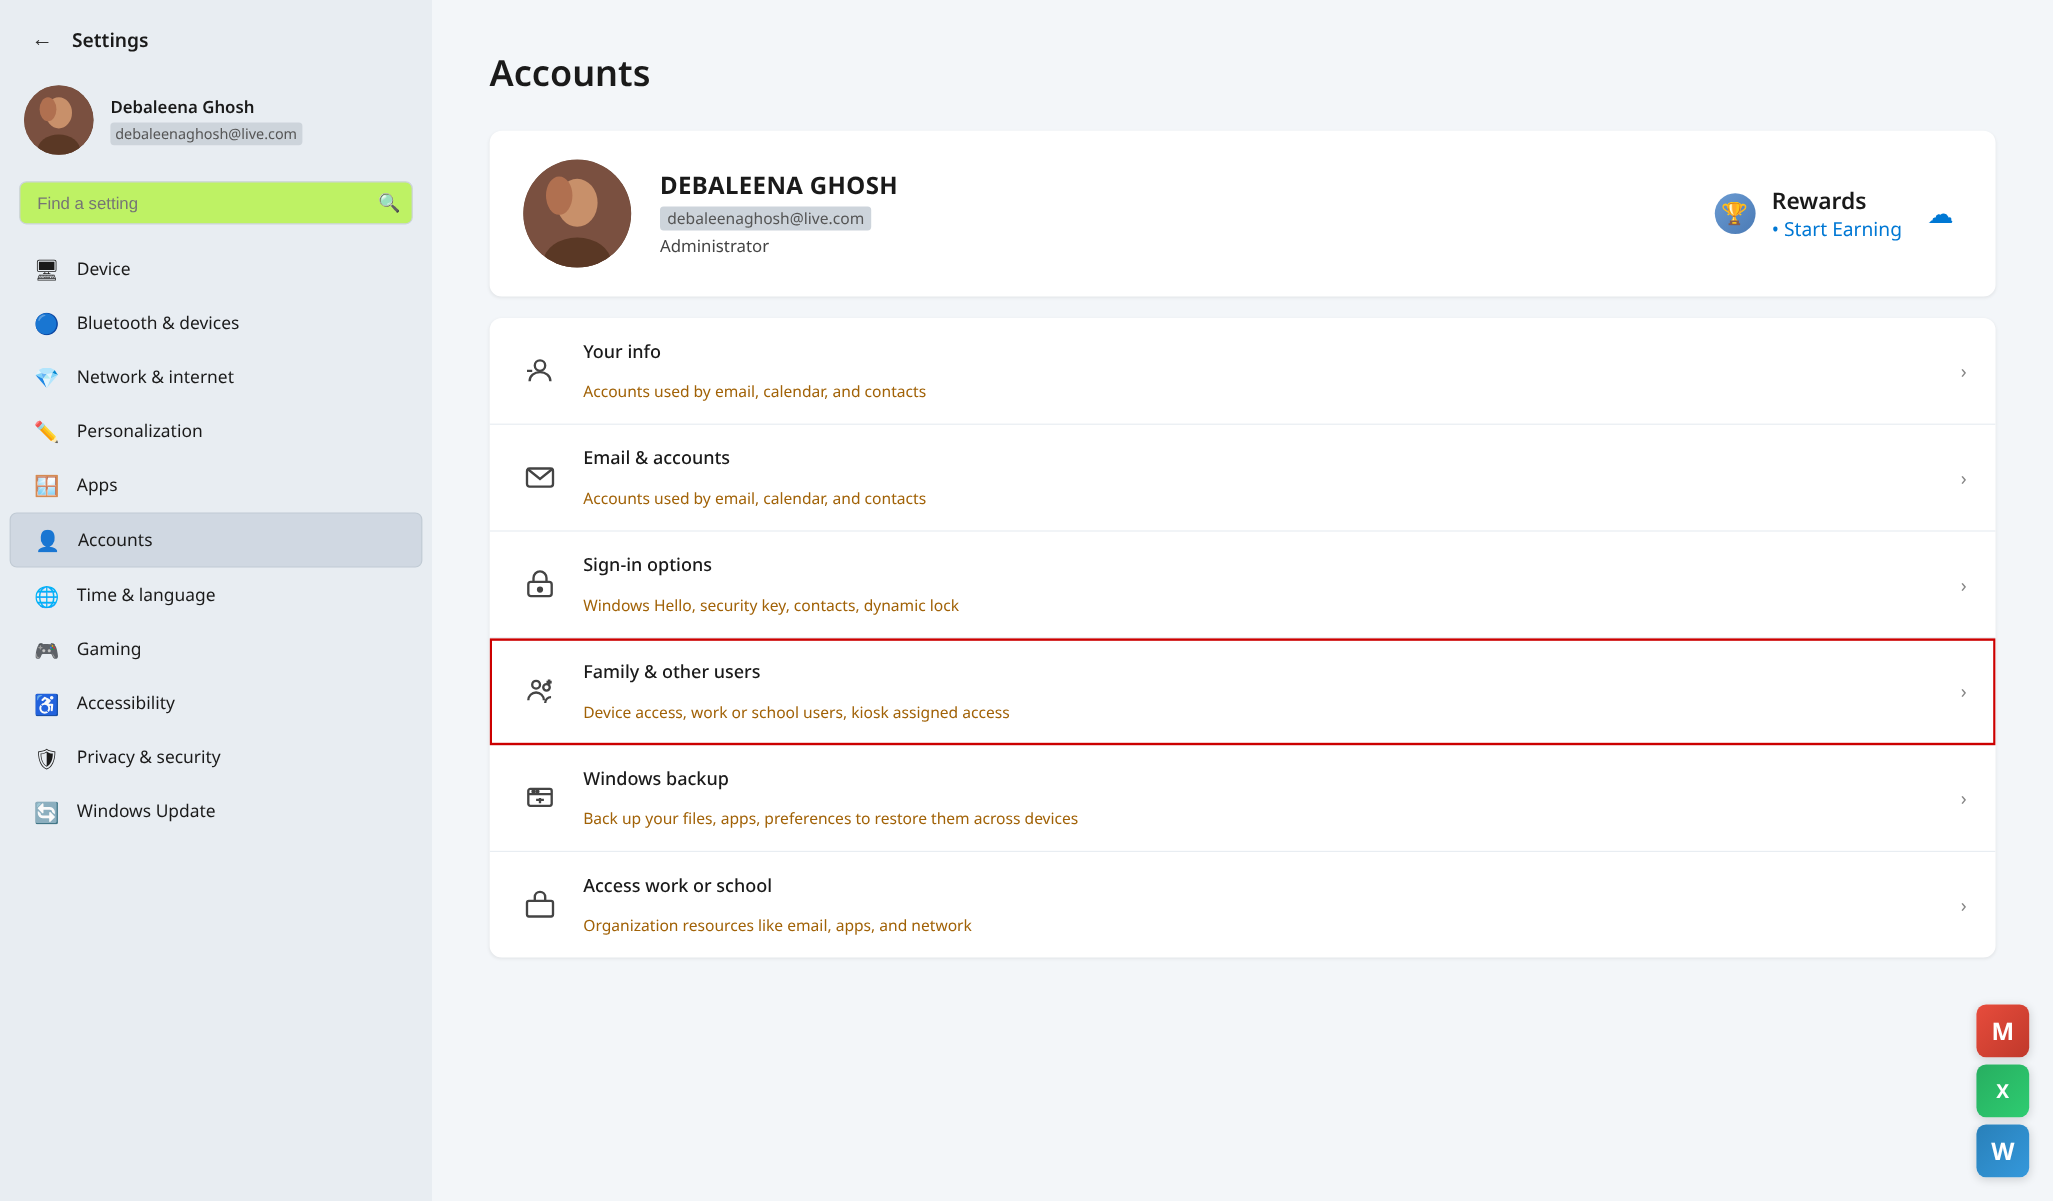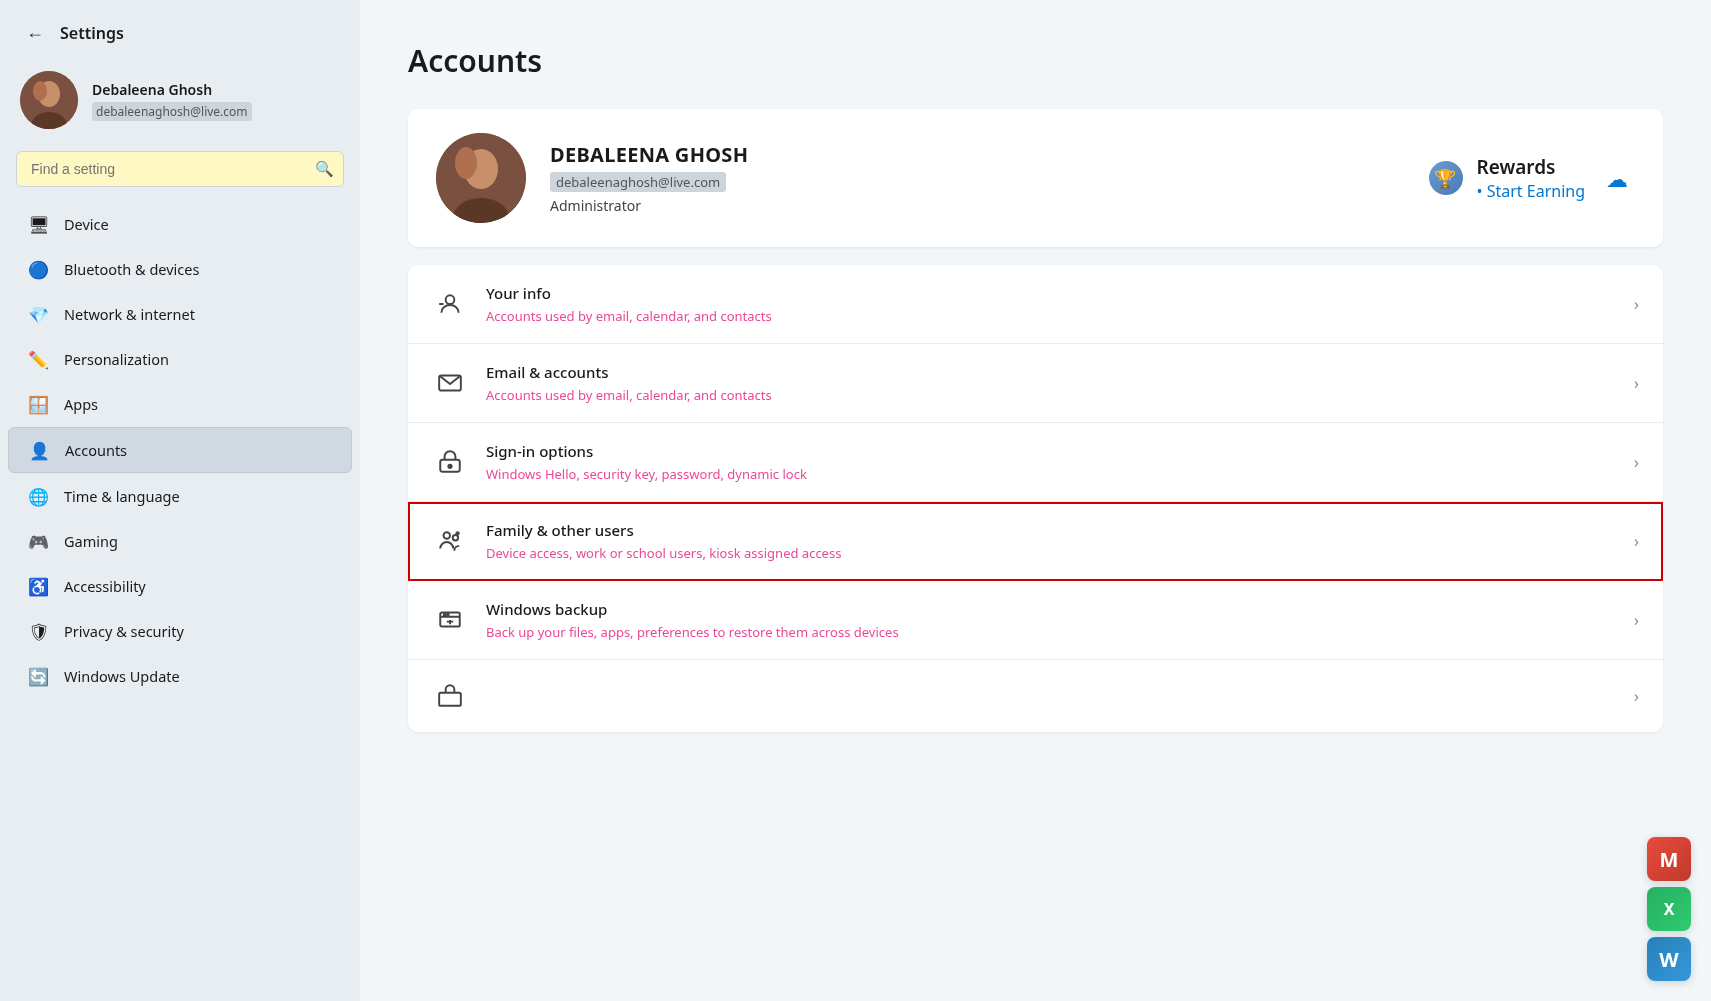--- a/index.html
+++ b/index.html
@@ -89,21 +89,21 @@
     .search-box {
       margin: 6px 16px 14px 16px;
       position: relative;
     }
 
     .search-box input {
       width: 100%;
       padding: 9px 36px 9px 14px;
       border-radius: 6px;
       border: 1px solid #ccd3da;
-      background: #fef9c3;
+      background: #bef264;
       font-size: 14px;
       color: #555;
       outline: none;
     }
 
     .search-icon-btn {
       position: absolute;
       right: 10px;
       top: 50%;
       transform: translateY(-50%);
@@ -282,22 +282,22 @@
     }
 
     .row-text .row-title {
       font-size: 15px;
       font-weight: 500;
       color: #1a1a1a;
     }
 
     .row-text .row-desc {
       font-size: 13px;
-      color: #ec4899;
-      margin-top: 4px;
+      color: #a16207;
+      margin-top: 14px;
     }
 
     .row-chevron {
       margin-left: auto;
       color: #888;
       font-size: 16px;
     }
 
     
     .floating-apps {
@@ -460,21 +460,21 @@
     <div class="settings-row">
       <div class="row-icon">
         <svg width="26" height="26" viewBox="0 0 24 24" fill="none" stroke="#444" stroke-width="1.8">
           <path d="M7 10V7a5 5 0 0 1 10 0v3"></path>
           <rect x="3" y="10" width="18" height="11" rx="2"></rect>
           <circle cx="12" cy="16" r="1.5" fill="#444"></circle>
         </svg>
       </div>
       <div class="row-text">
         <div class="row-title">Sign-in options</div>
-        <div class="row-desc">Windows Hello, security key, password, dynamic lock</div>
+        <div class="row-desc">Windows Hello, security key, contacts, dynamic lock</div>
       </div>
       <span class="row-chevron">›</span>
     </div>
 
     <div class="settings-row highlighted">
       <div class="row-icon">
         <svg width="26" height="26" viewBox="0 0 24 24" fill="none" stroke="#444" stroke-width="1.8">
           <circle cx="9" cy="7" r="3"></circle>
           <path d="M3 19c0-3.3 2.7-6 6-6s6 2.7 6 6"></path>
           <circle cx="17" cy="9" r="2.5"></circle>
@@ -507,20 +507,24 @@
       <span class="row-chevron">›</span>
     </div>
 
     <div class="settings-row">
       <div class="row-icon">
         <svg width="26" height="26" viewBox="0 0 24 24" fill="none" stroke="#444" stroke-width="1.8">
           <rect x="2" y="9" width="20" height="12" rx="1.5"></rect>
           <path d="M8 9V6a4 4 0 0 1 8 0v3"></path>
         </svg>
       </div>
+      <div class="row-text">
+        <div class="row-title">Access work or school</div>
+        <div class="row-desc">Organization resources like email, apps, and network</div>
+      </div>
       <span class="row-chevron">›</span>
     </div>
 
   </div>
 </div>
 
 <div class="floating-apps">
   <div class="app-icon-block" style="background: linear-gradient(135deg, #e74c3c, #c0392b);">
     <span style="color:white;font-weight:bold;font-size:20px;">M</span>
   </div>

